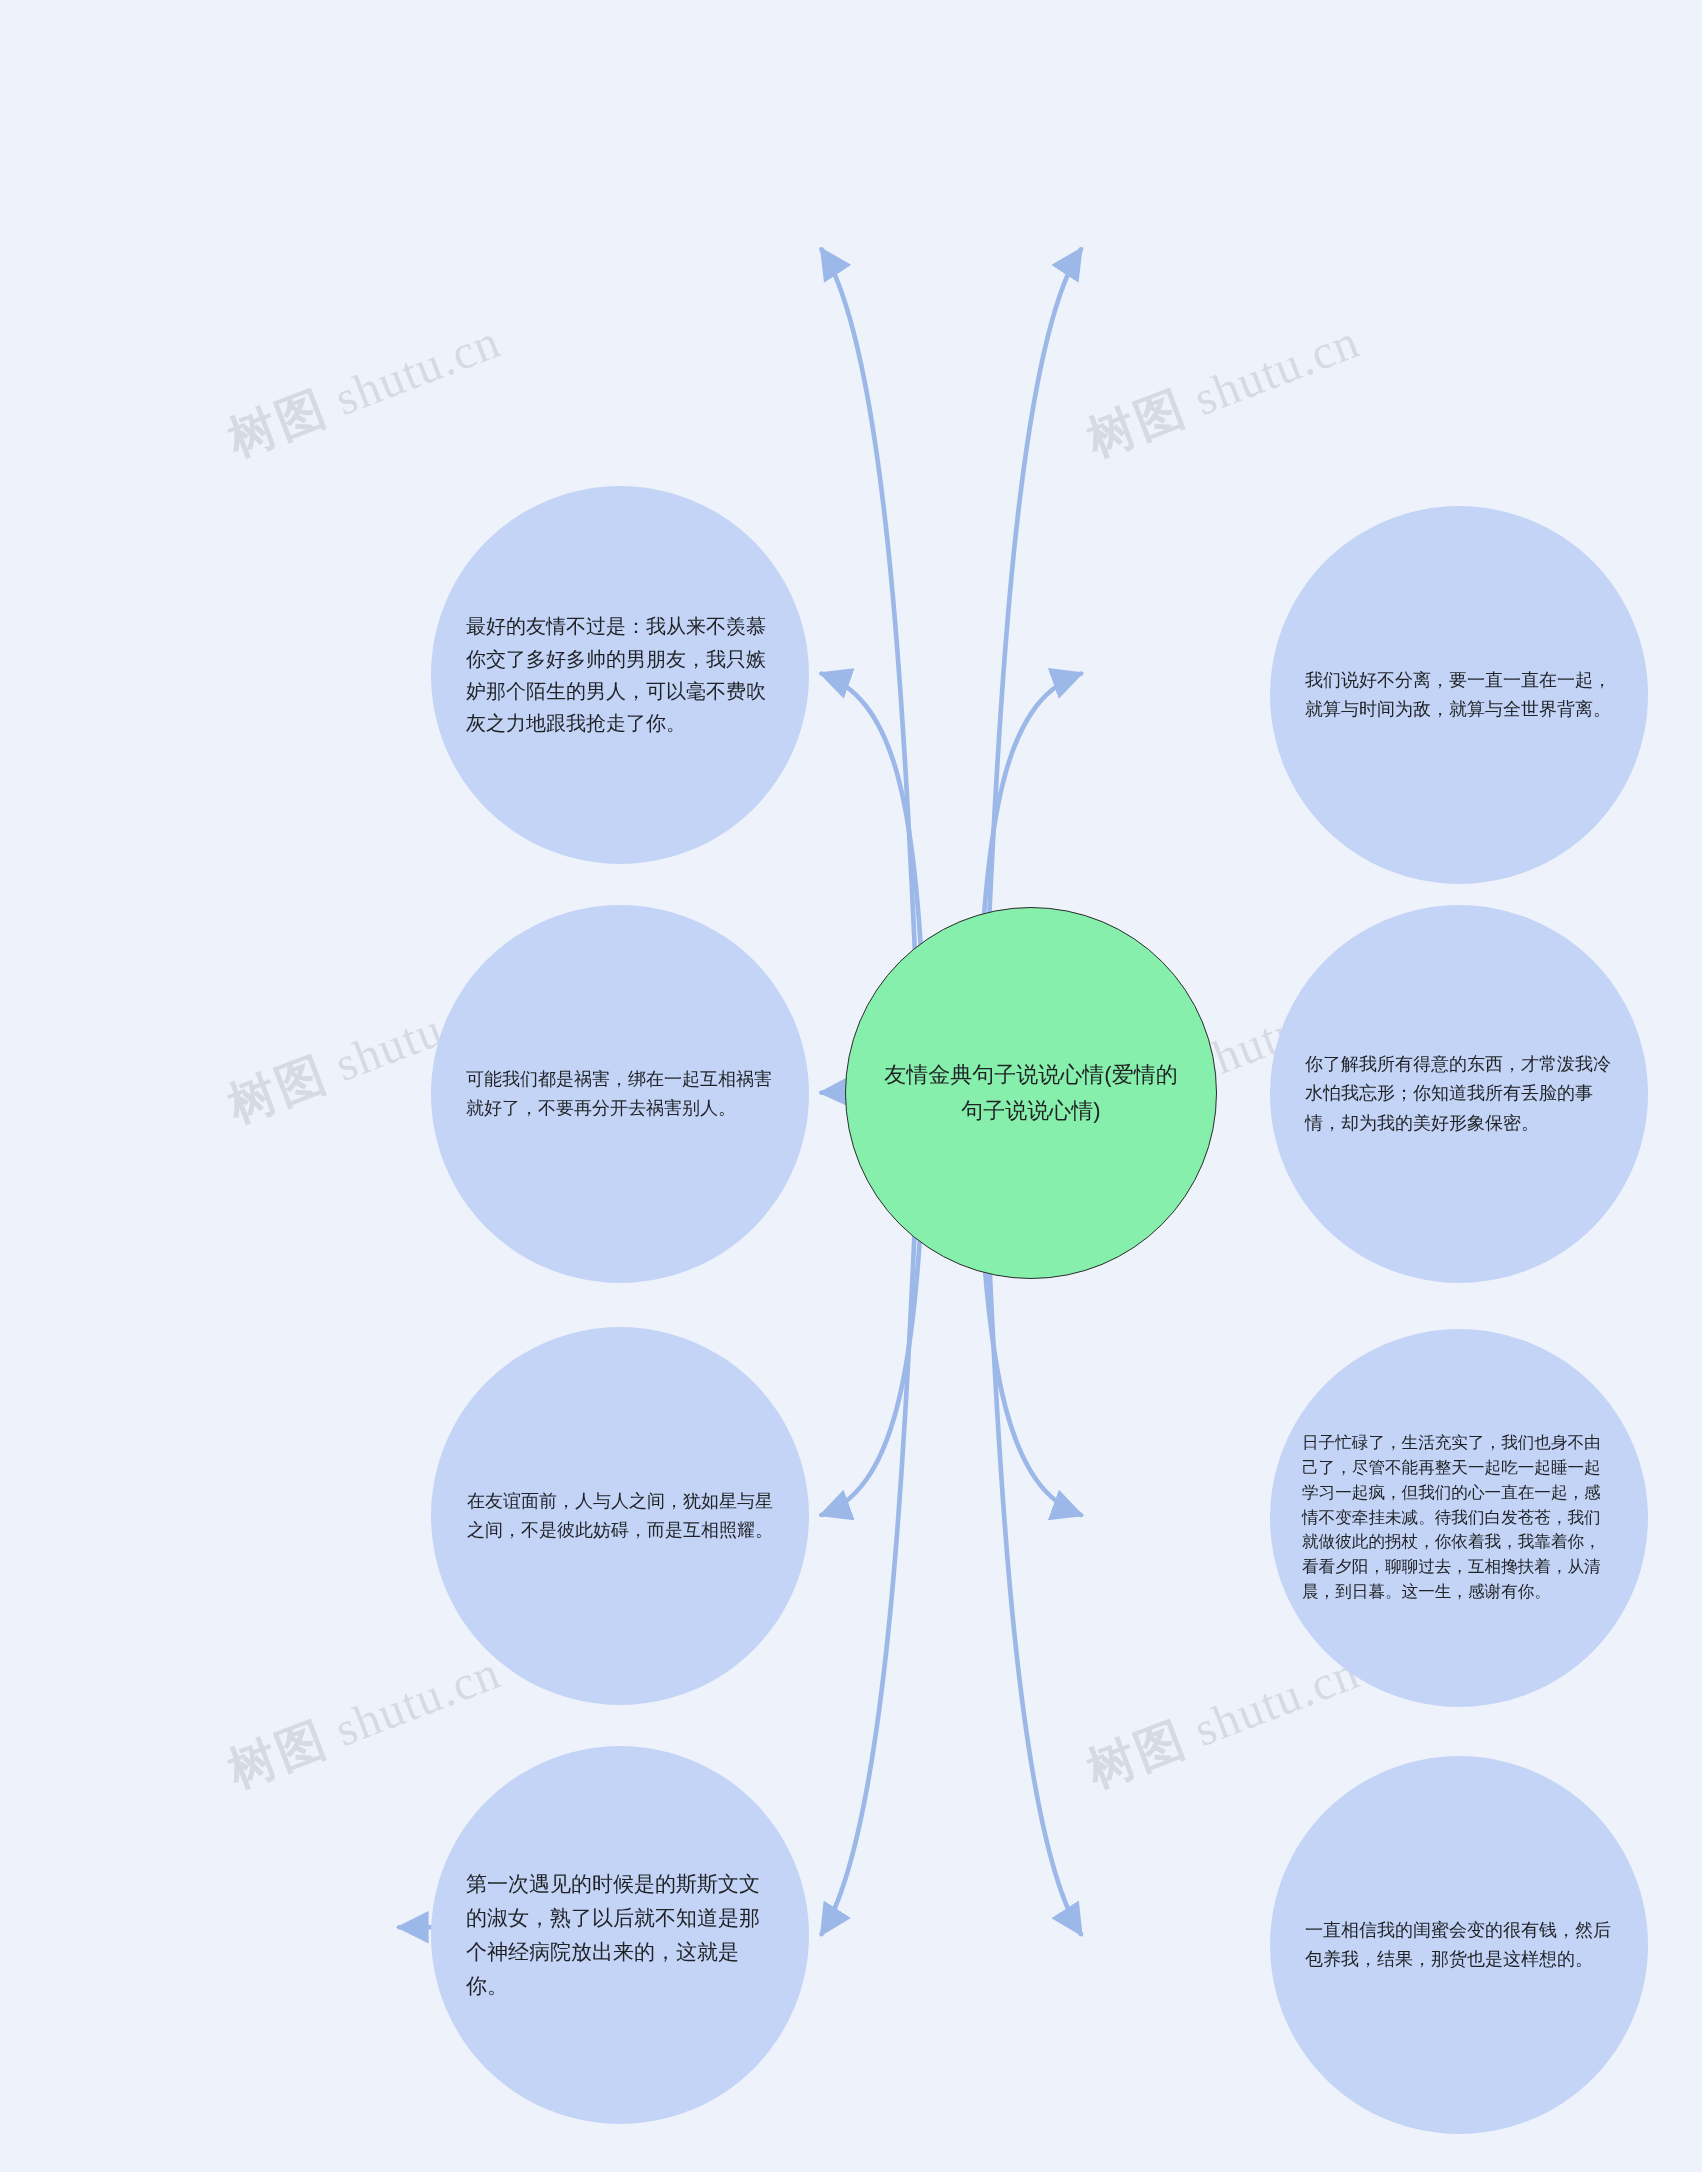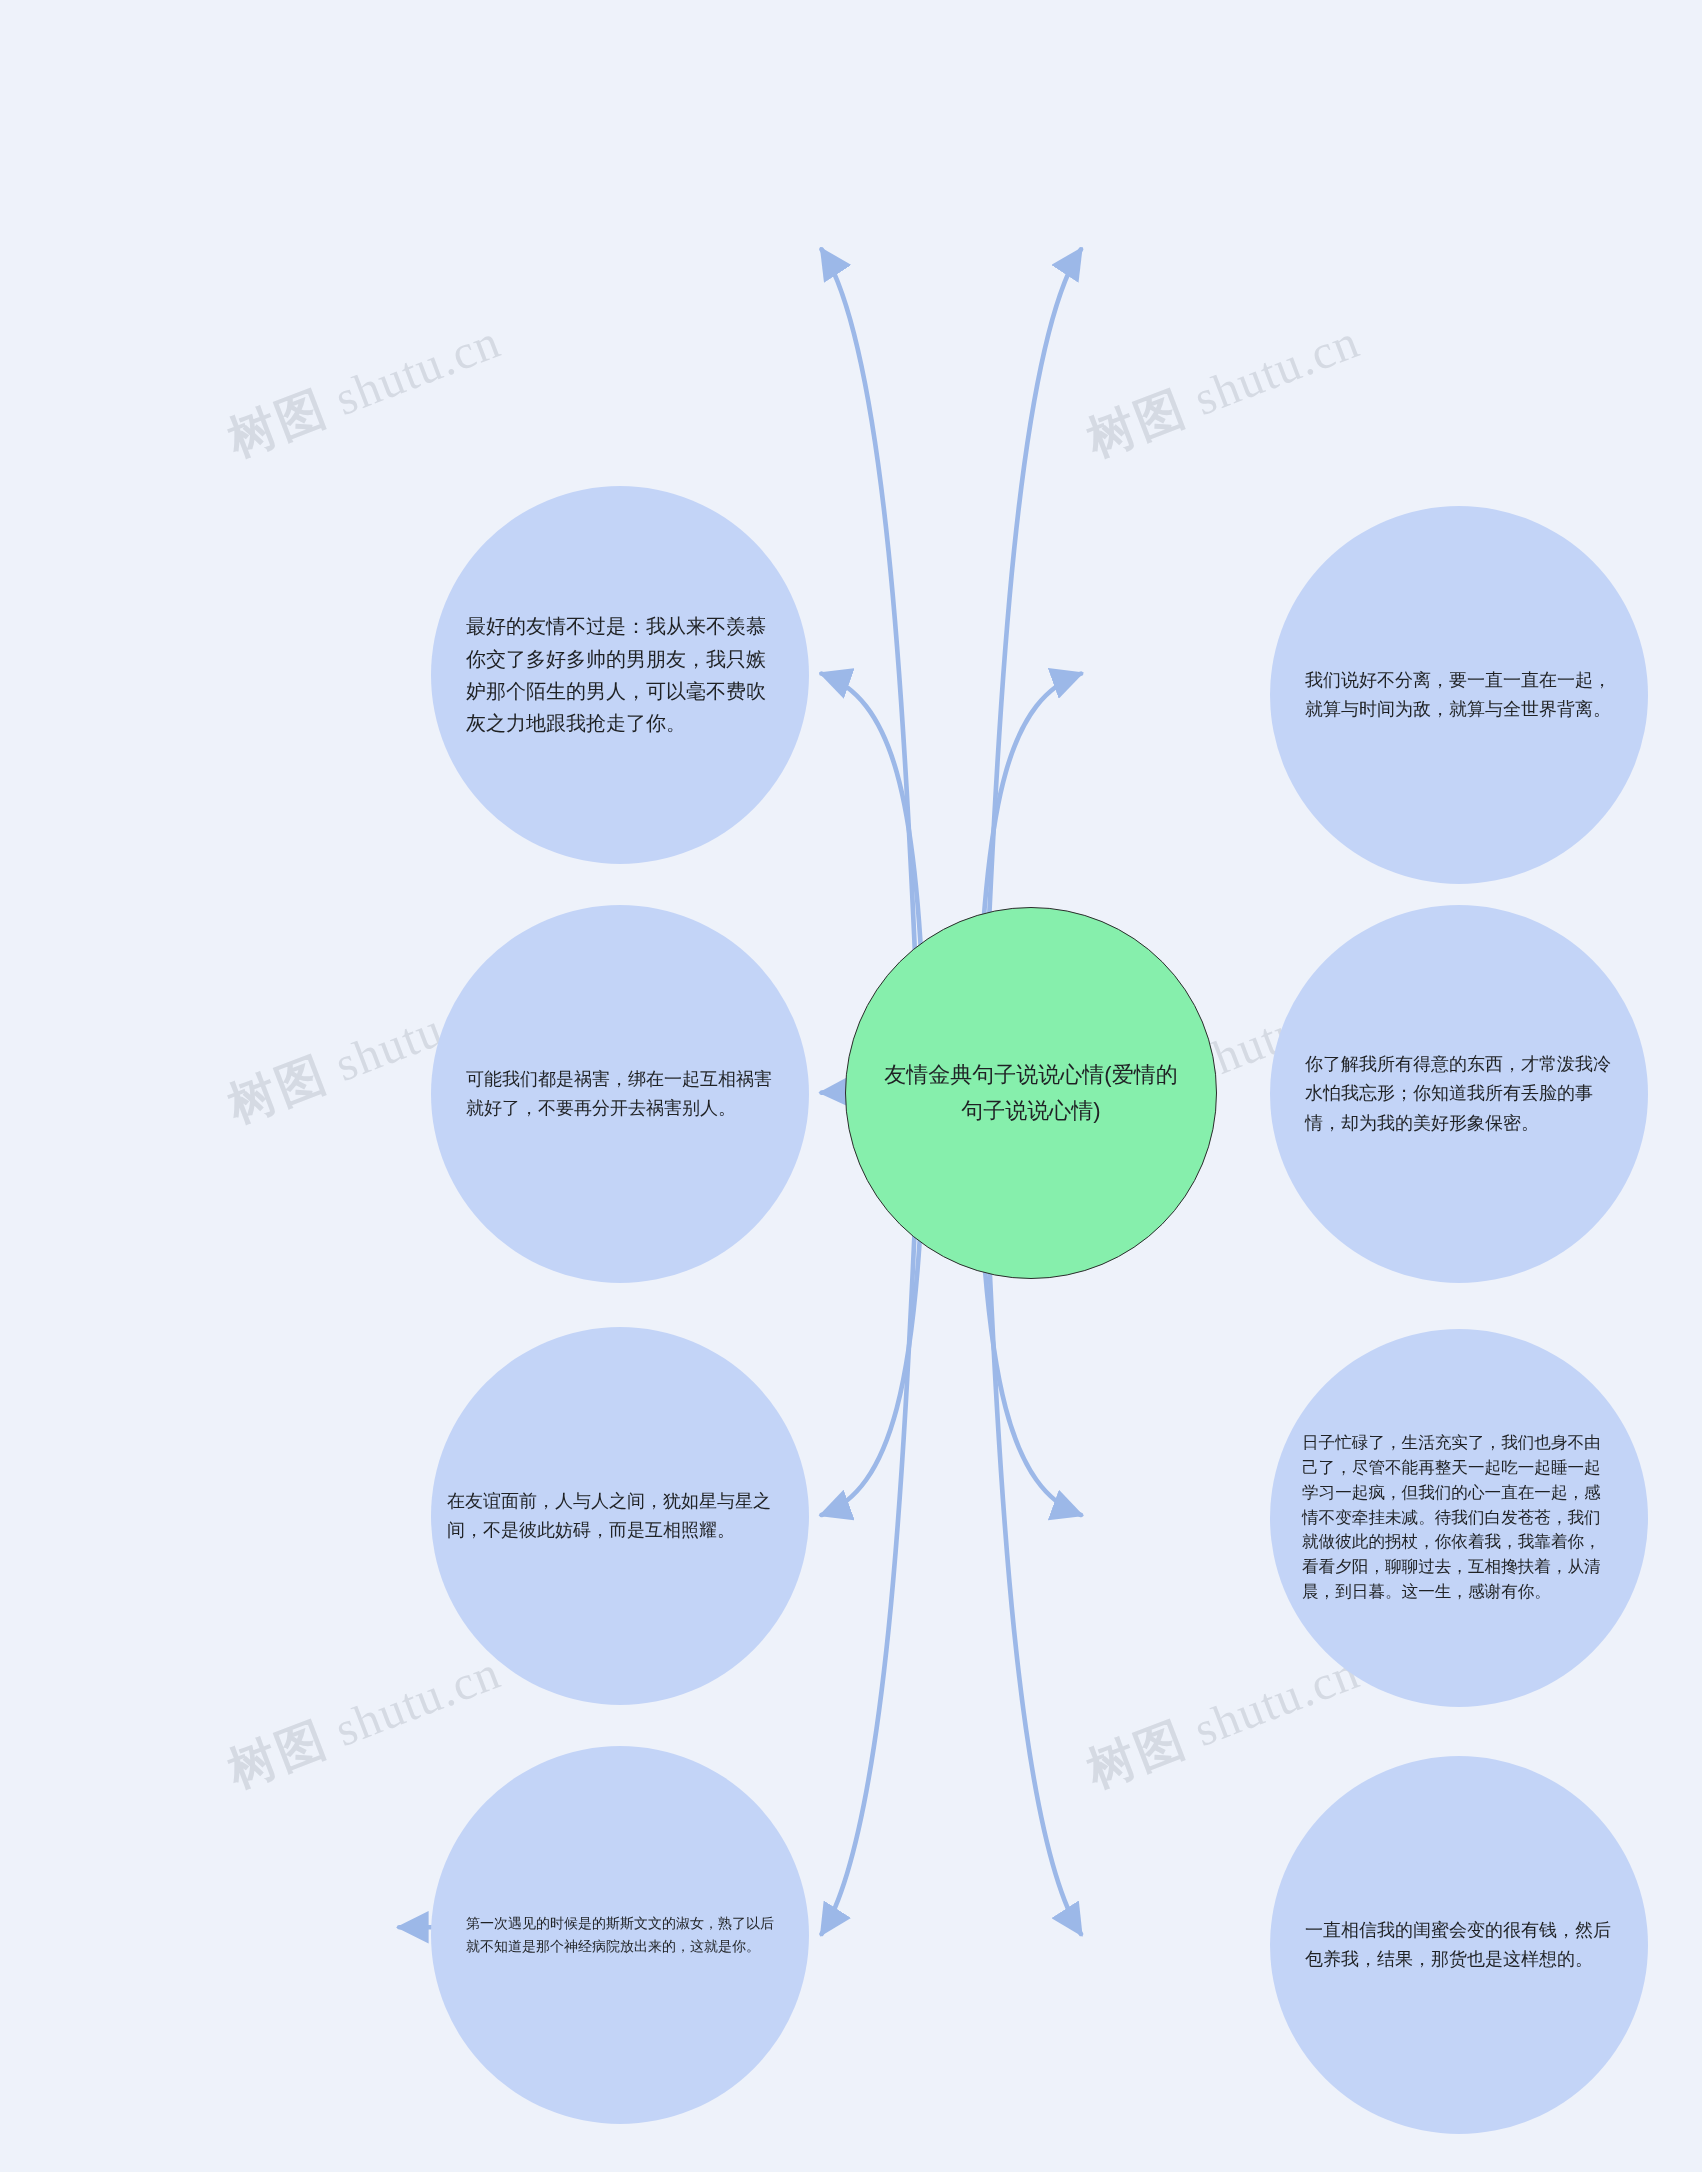--- a/index.html
+++ b/index.html
@@ -148,25 +148,25 @@
 
   <div class="node-circle" style="left:431px; top:486px; width:378px; height:378px;">
     <span class="node-text" style="font-size:20px; padding:0 35px;">最好的友情不过是：我从来不羡慕你交了多好多帅的男朋友，我只嫉妒那个陌生的男人，可以毫不费吹灰之力地跟我抢走了你。</span>
   </div>
 
   <div class="node-circle" style="left:431px; top:905px; width:378px; height:378px;">
     <span class="node-text" style="font-size:18px; padding:0 35px;">可能我们都是祸害，绑在一起互相祸害就好了，不要再分开去祸害别人。</span>
   </div>
 
   <div class="node-circle" style="left:431px; top:1327px; width:378px; height:378px;">
-    <span class="node-text" style="font-size:18px; padding:0 16px;">在友谊面前，人与人之间，犹如星与星之间，不是彼此妨碍，而是互相照耀。</span>
+    <span class="node-text" style="font-size:18px; padding:0 35px;text-align:center;">在友谊面前，人与人之间，犹如星与星之间，不是彼此妨碍，而是互相照耀。</span>
   </div>
 
   <div class="node-circle" style="left:431px; top:1746px; width:378px; height:378px;">
-    <span class="node-text" style="font-size:14px; padding:0 35px;">第一次遇见的时候是的斯斯文文的淑女，熟了以后就不知道是那个神经病院放出来的，这就是你。</span>
+    <span class="node-text" style="font-size:21px; padding:0 35px;">第一次遇见的时候是的斯斯文文的淑女，熟了以后就不知道是那个神经病院放出来的，这就是你。</span>
   </div>
 
 
 
   <div class="node-circle" style="left:1270px; top:506px; width:378px; height:378px;">
     <span class="node-text" style="font-size:18px; padding:0 35px;">我们说好不分离，要一直一直在一起，就算与时间为敌，就算与全世界背离。</span>
   </div>
 
   <div class="node-circle" style="left:1270px; top:905px; width:378px; height:378px;">
     <span class="node-text" style="font-size:18px; padding:0 35px;">你了解我所有得意的东西，才常泼我冷水怕我忘形；你知道我所有丢脸的事情，却为我的美好形象保密。</span>

